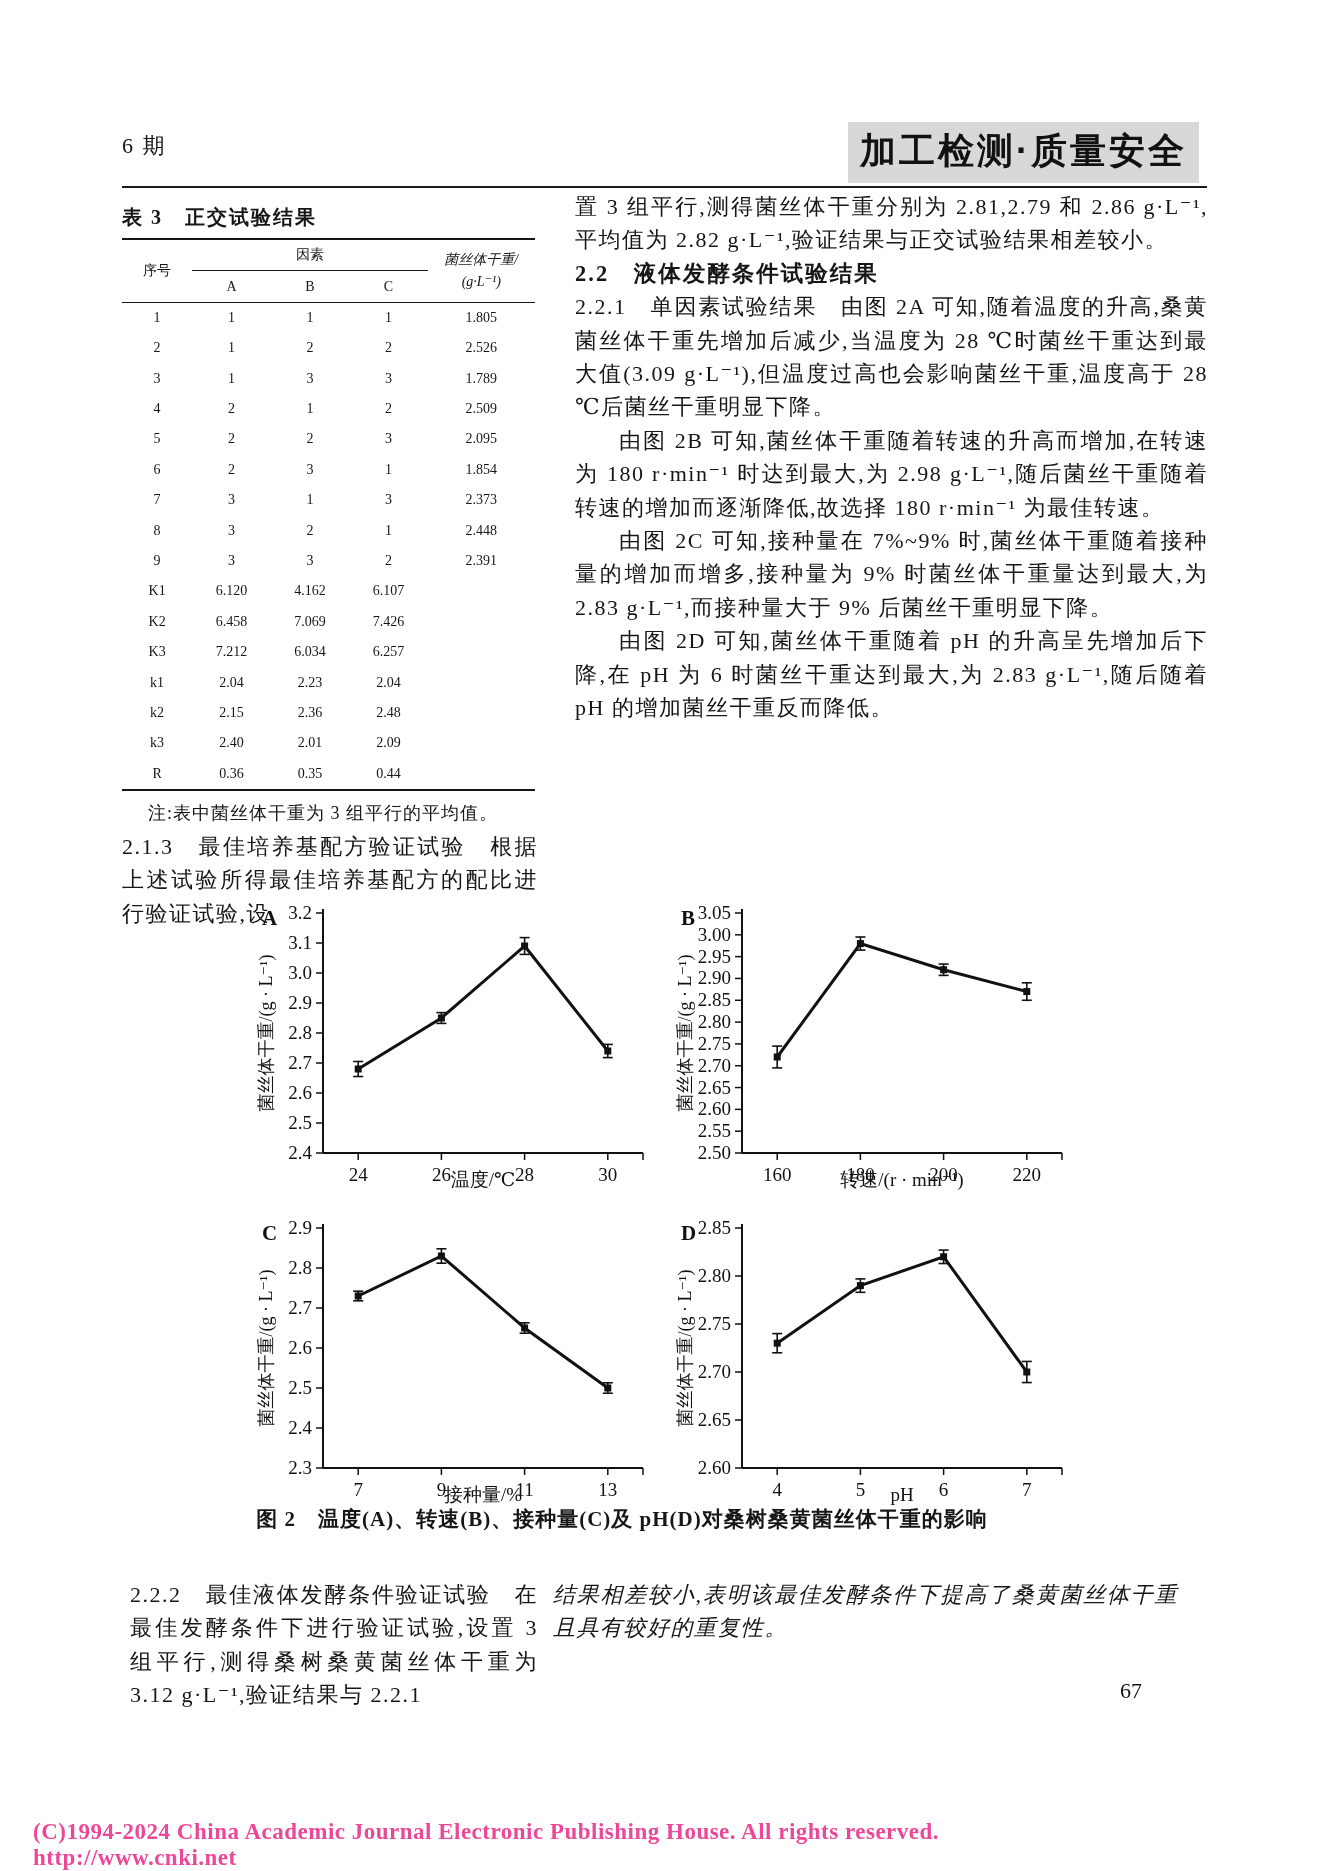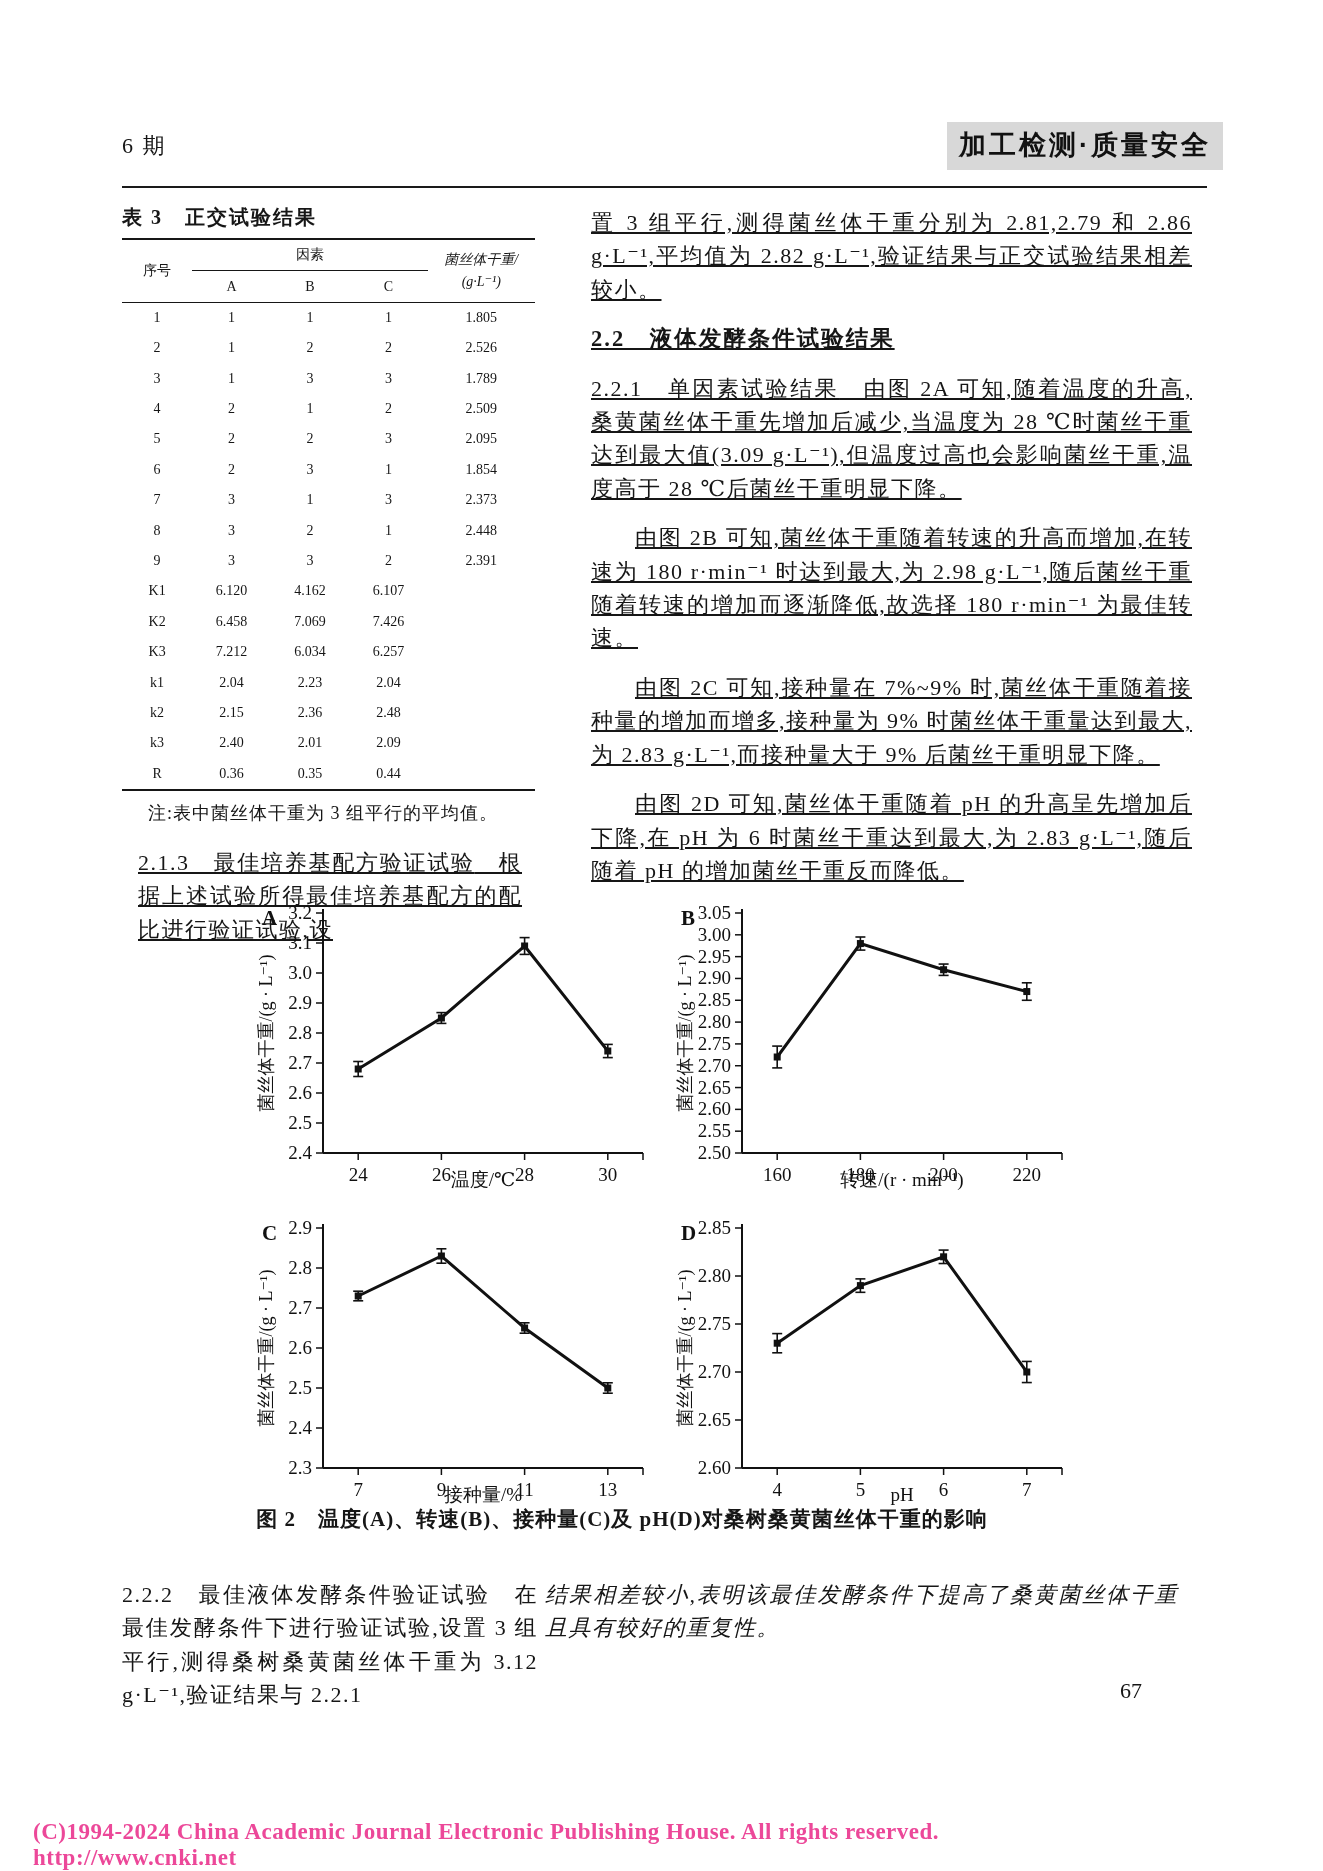--- a/index.html
+++ b/index.html
@@ -2,42 +2,42 @@
 <html><head>
 <meta charset="utf-8">
 <style>
   html,body{margin:0;padding:0;background:#888;}
   #page{position:relative;width:1323px;height:1871px;background:#ffffff;margin:0 auto;
         font-family:"Liberation Serif","DejaVu Serif",serif;color:#161616;overflow:hidden;}
   .abs{position:absolute;}
   
   .issue{left:122px;top:131px;font-size:22px;letter-spacing:2px;}
   .runtitle{left:240px;top:133px;width:740px;text-align:center;font-size:21px;letter-spacing:1px;}
-  .badge{right:100px;top:122px;background:#d8d8d8;color:#111;font-weight:bold;
-         font-size:27px;letter-spacing:3px;padding:5px 12px 7px 12px;
+  .badge{right:124px;top:122px;background:#d8d8d8;color:#111;font-weight:bold;
+         font-size:36px;letter-spacing:3px;padding:5px 12px 7px 12px;
          font-family:"Liberation Sans","DejaVu Sans",sans-serif;}
   .hrule{left:122px;right:116px;top:186px;border-top:2px solid #1a1a1a;height:0;}
   
   .tbl-title{left:122px;top:204px;width:413px;font-weight:bold;font-size:20px;letter-spacing:2px;}
   .tblwrap{left:122px;top:238px;width:413px;}
   table.t3{width:100%;border-collapse:collapse;border-top:2.5px solid #161616;border-bottom:2px solid #161616;
            font-size:14px;}
   table.t3 th,table.t3 td{font-weight:normal;text-align:center;padding:0;height:30.4px;line-height:30.4px;white-space:nowrap;}
   table.t3 thead th{line-height:22px;}
   th.serialcol{width:17%;}
   th.fcol{width:19%;}
   th.rescol{width:26%;font-style:italic;}
   .b-mid{border-bottom:1.3px solid #161616;}
   .b-bot{border-bottom:1.3px solid #161616;}
   .tbl-note{left:148px;top:801px;font-size:18px;letter-spacing:1px;}
   
-  .para{font-size:22px;line-height:33.4px;text-align:justify;letter-spacing:1.5px;}
+  .para{font-size:22px;line-height:33.4px;text-align:justify;letter-spacing:1.5px;margin-left:8px;}
   .leftcol{left:122px;top:830px;width:416px;}
   .rightcol{left:575px;top:190px;width:633px;}
-  .rightcol p,.leftcol p{margin:16px;text-decoration:underline;}
+  .rightcol p,.leftcol p{margin:0;}
   .h22{font-weight:bold;font-size:22.5px;letter-spacing:2px;line-height:33.4px;margin:0;}
   .indent{text-indent:2em;}
   .kai{font-style:normal;}
   
   .chart{position:absolute;width:450px;height:300px;}
   .chart text{font-family:"Liberation Serif","DejaVu Serif",serif;}
   .caption{left:122px;top:1505px;width:1000px;text-align:center;font-weight:bold;font-size:21px;letter-spacing:1px;}
   .botleft{left:122px;top:1556px;width:416px;}
   .botright{left:545px;top:1556px;width:633px;font-style:italic;}
   .pageno{left:1120px;top:1678px;font-size:22px;}

